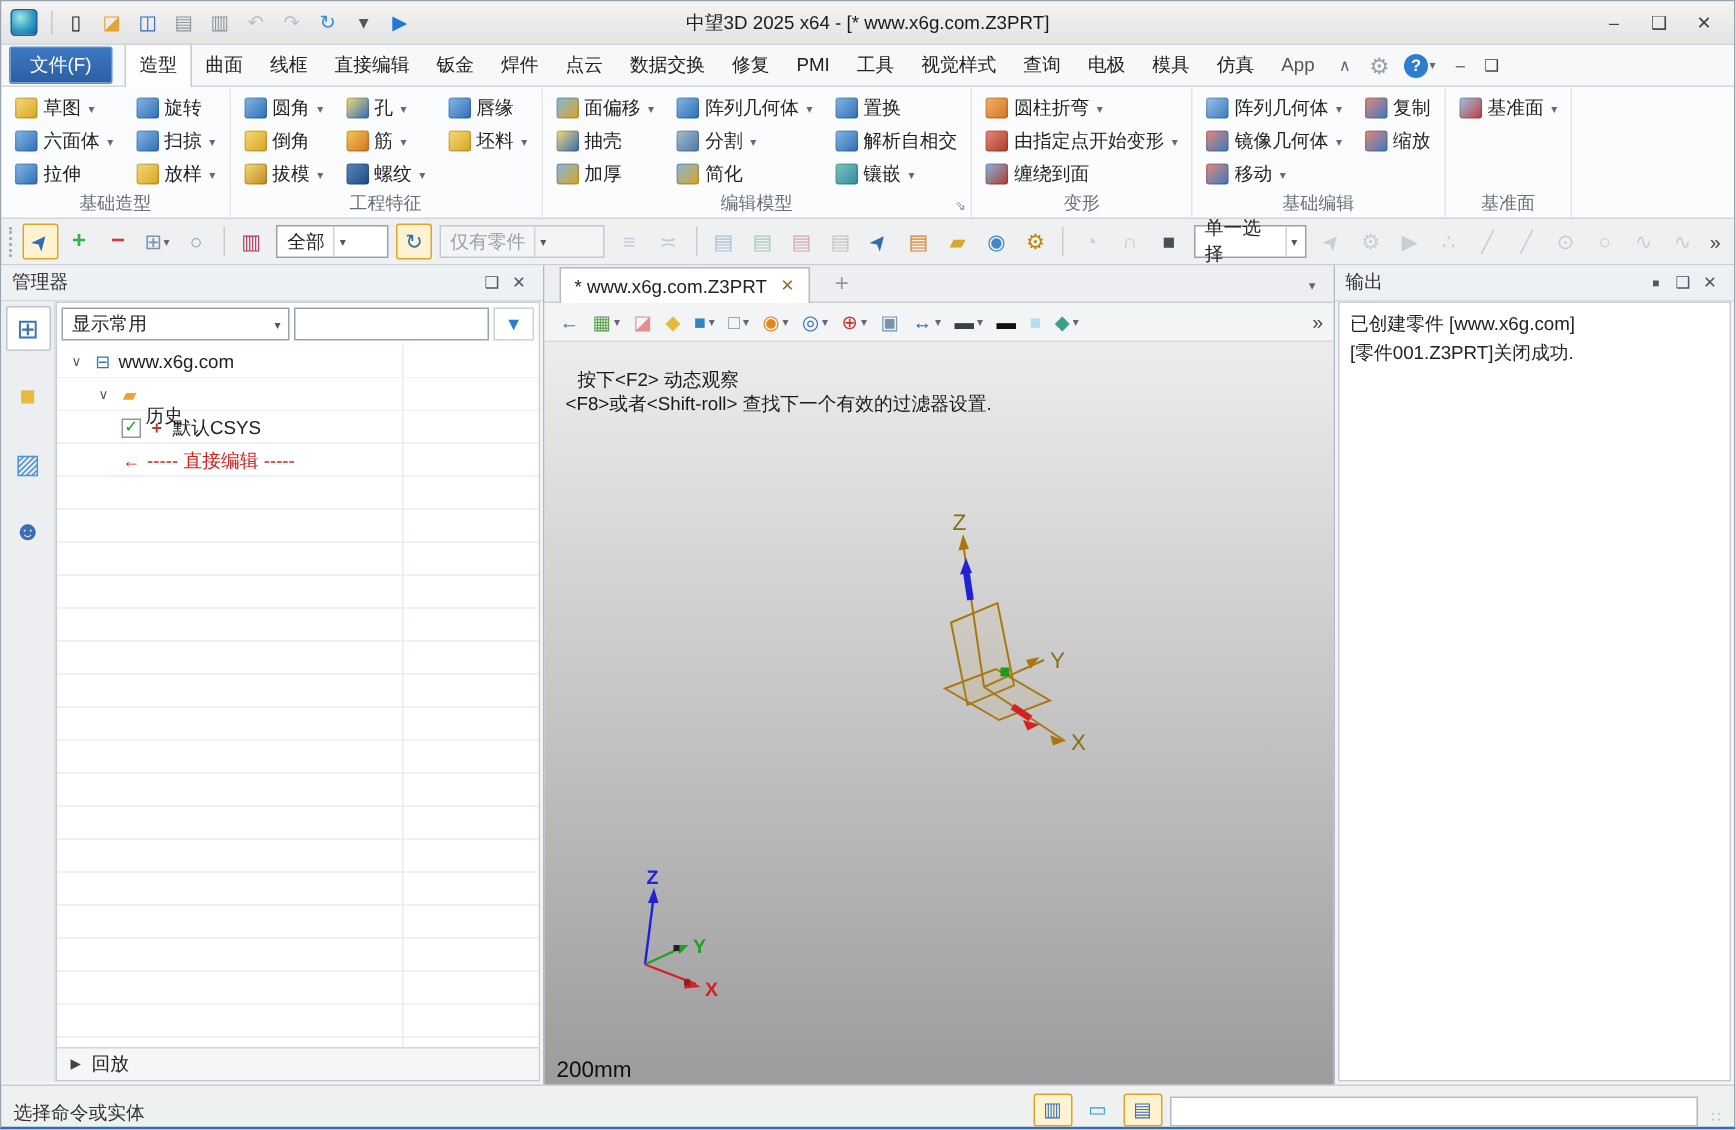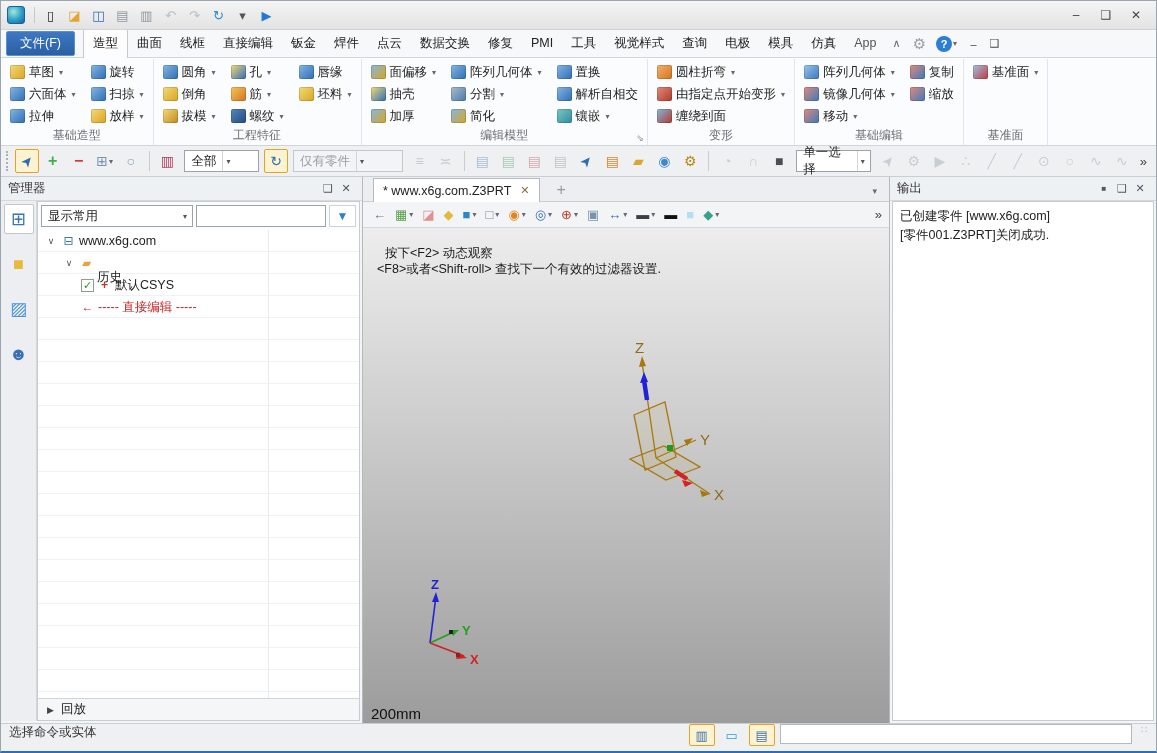--- a/index.html
+++ b/index.html
@@ -99,21 +99,21 @@
 .messages{position:absolute;top:17px;left:14px;color:#1a1a1a;line-height:16px;}
 .messages div:first-child{margin-left:8px;}
 .scale-label{position:absolute;left:8px;bottom:1px;font-size:15px;color:#111;}
 .overlay{position:absolute;left:0;top:0;width:100%;height:100%;}
 
 
 .outpanel{width:266px;flex:0 0 266px;display:flex;flex-direction:column;background:#f2f4f6;}
 .o-body{flex:1;background:#fff;border:1px solid #c7ccd1;margin:0 2px 2px;padding:5px 7px;line-height:19px;color:#222;overflow:hidden;}
 
 
-.statusbar{height:28px;flex:0 0 28px;background:#eef0f2;border-top:1px solid #c9ced3;display:flex;align-items:flex-start;padding:0 8px;gap:5px;}
+.statusbar{height:28px;flex:0 0 28px;background:#eef0f2;border-top:1px solid #c9ced3;display:flex;align-items:flex-end;padding:0 8px;gap:5px;}
 .sb-msg{flex:1;color:#333;}
 .sb-ic{width:26px;height:22px;display:flex;align-items:center;justify-content:center;font-size:13px;border:1px solid transparent;border-radius:2px;}
 .sb-ic.hl{background:#fdf3d0;border-color:#e0a428;}
 .sb-input{width:352px;height:20px;background:#fff;border:1px solid #b5bac0;font:inherit;padding:0 4px;outline:none;}
 .sb-grip{color:#b5bcc3;font-size:10px;letter-spacing:1px;padding-left:4px;}
 </style>
 </head>
 <body>
 
 <div class="window">
@@ -126,20 +126,21 @@
         <span class="ic" style="color: rgb(227, 165, 47);">◪</span>
         <span class="ic" style="color: rgb(47, 109, 182);">◫</span>
         <span class="ic" style="color: rgb(141, 150, 158);">▤</span>
         <span class="ic" style="color: rgb(141, 150, 158);">▥</span>
         <span class="ic" style="color: rgb(185, 191, 198);">↶</span>
         <span class="ic" style="color: rgb(185, 191, 198);">↷</span>
         <span class="ic" style="color: rgb(47, 143, 214);">↻</span>
         <span class="ic" style="color: rgb(85, 85, 85);">▾</span>
         <span class="ic" style="color: rgb(31, 120, 212);">▶</span>
       </div>
+    <div class="tb-title">中望3D 2025 x64 - [* www.x6g.com.Z3PRT]</div>
     <div class="winctl" id="winctl">
         <span class="wbtn">–</span>
         <span class="wbtn">❑</span>
         <span class="wbtn">✕</span>
       </div>
   </div>
 
   <div class="menubar">
     <span class="file-btn">文件(F)</span>
     <span id="mtabs" style="display:flex;align-items:center;">

